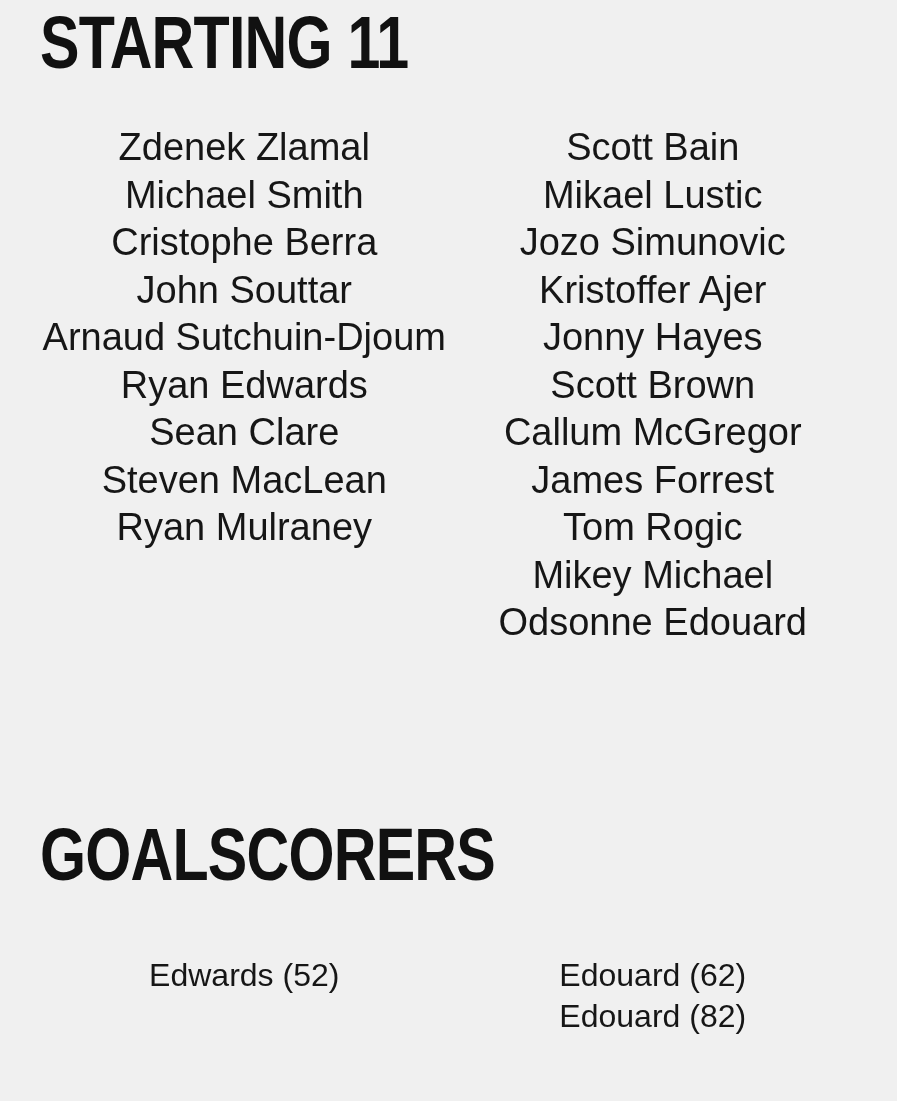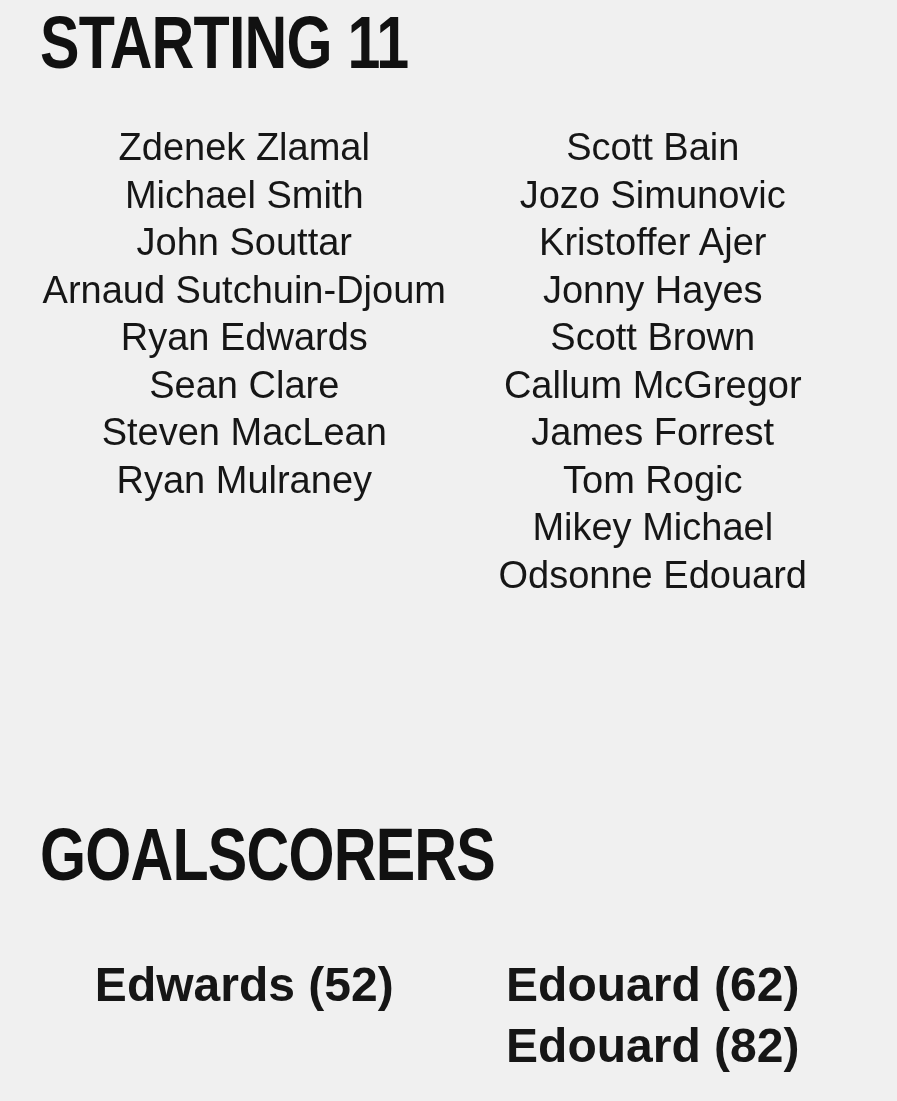--- a/index.html
+++ b/index.html
@@ -61,51 +61,52 @@
     position: absolute;
     left: 40px;
     top: 955px;
     width: 817px;
     display: flex;
     flex-direction: row;
   }
   .scorer-col {
     width: 50%;
     text-align: center;
-    font-size: 48px;
+    font-size: 32px;
     line-height: 1.27;
     color: #161616;
-    font-weight: bold;
   }
   .scorer-col .scorer {
     display: block;
   }
 </style>
 </head>
 <body>
 
 <div class="page">
 
   <h1 class="section-heading" id="starting-heading">STARTING 11</h1>
 
   <div class="lineups">
 
     <div class="lineup-col">
       <span class="player">Zdenek Zlamal</span>
       <span class="player">Michael Smith</span>
+      <span class="player">Cristophe Berra</span>
       <span class="player">John Souttar</span>
       <span class="player">Arnaud Sutchuin-Djoum</span>
       <span class="player">Ryan Edwards</span>
       <span class="player">Sean Clare</span>
       <span class="player">Steven MacLean</span>
       <span class="player">Ryan Mulraney</span>
     </div>
 
     <div class="lineup-col">
       <span class="player">Scott Bain</span>
+      <span class="player">Mikael Lustic</span>
       <span class="player">Jozo Simunovic</span>
       <span class="player">Kristoffer Ajer</span>
       <span class="player">Jonny Hayes</span>
       <span class="player">Scott Brown</span>
       <span class="player">Callum McGregor</span>
       <span class="player">James Forrest</span>
       <span class="player">Tom Rogic</span>
       <span class="player">Mikey Michael</span>
       <span class="player">Odsonne Edouard</span>
     </div>

